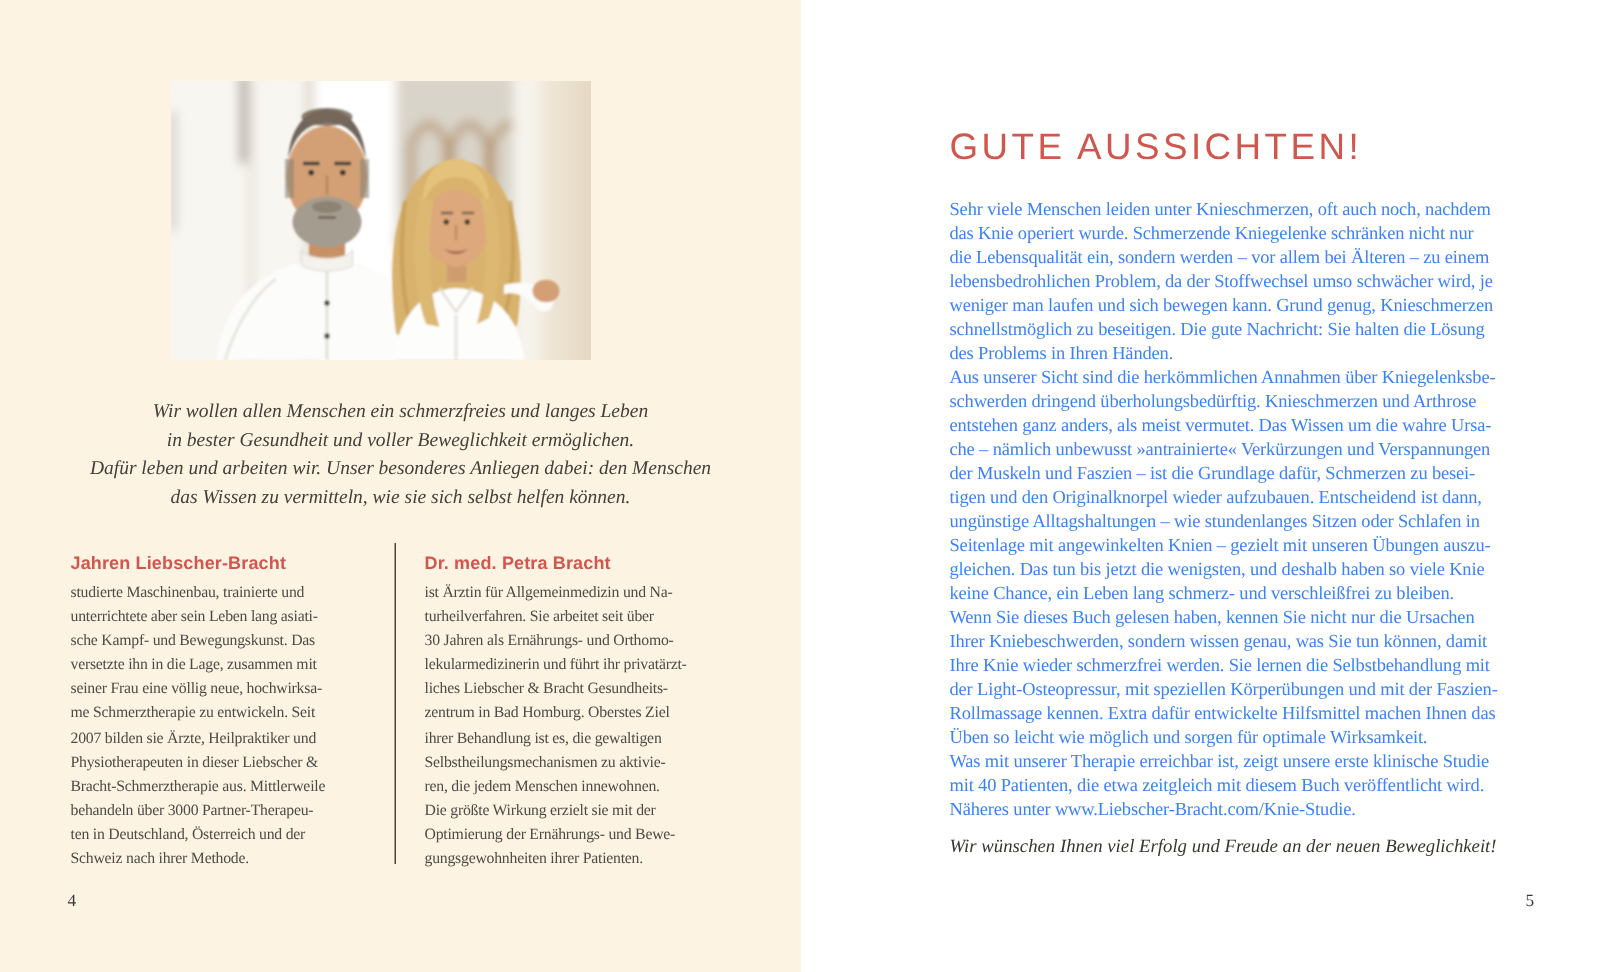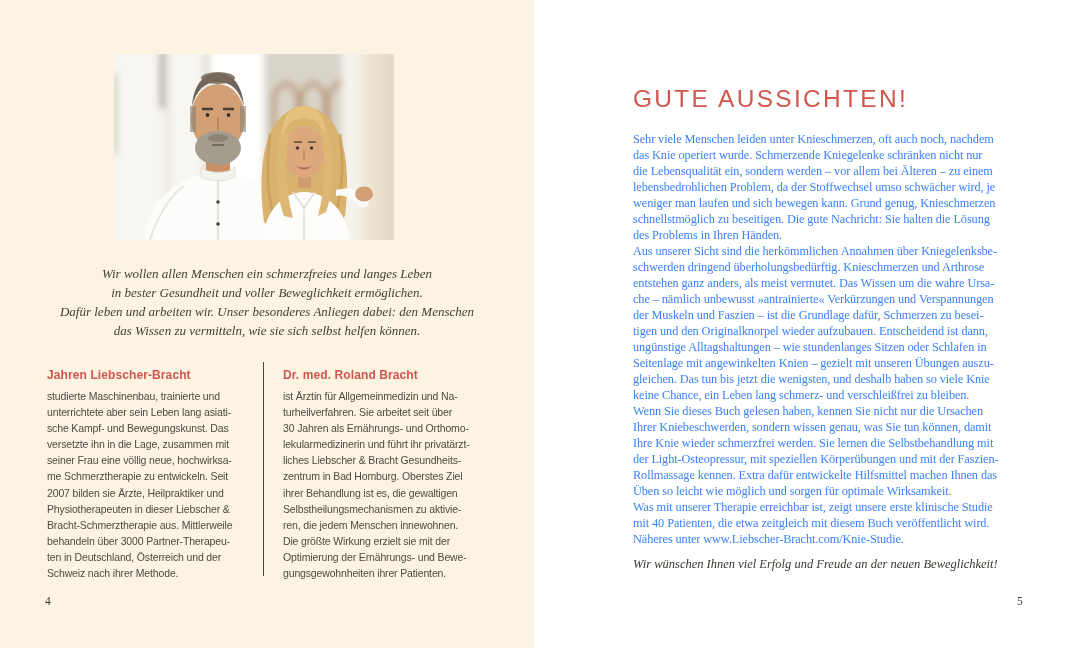--- a/index.html
+++ b/index.html
@@ -17,21 +17,21 @@
   }
 
   .author-col{position:absolute;top:368px;width:218px;}
   .col1{left:47px;}
   .col2{left:283px;}
   .author-name{
     font-family:"Liberation Sans",sans-serif;font-weight:bold;font-size:12px;line-height:14px;
     color:#d0574e;letter-spacing:.1px;margin:0 0 6px 0;
   }
   .author-bio{
-    font-family:Liberation Sans, sans-serif;font-size:10.5px;line-height:16.1px;
+    font-family:Liberation Serif, serif;font-size:10.5px;line-height:16.1px;
     letter-spacing:-0.15px;color:#4d4b45;white-space:pre;
   }
   .col-divider{position:absolute;left:263px;top:362px;width:1px;height:214px;background:#4a473f;}
 
   .pagenum{position:absolute;top:594px;font:11.5px/14px "Liberation Serif",serif;color:#3b3935;}
   .pn-left{left:45px;}
   .pn-right{left:483px;}
 
   .heading{
     position:absolute;left:99px;top:84px;margin:0;
@@ -156,21 +156,21 @@
 Physiotherapeuten in dieser Liebscher &amp;
 Bracht-Schmerztherapie aus. Mittlerweile
 behandeln über 3000 Partner-Therapeu-
 ten in Deutschland, Österreich und der
 Schweiz nach ihrer Methode.</div>
     </div>
 
     <div class="col-divider"></div>
 
     <div class="author-col col2">
-      <div class="author-name">Dr. med. Roland Bracht</div>
+      <div class="author-name">Dr. med. Petra Bracht</div>
       <div class="author-bio">ist Ärztin für Allgemeinmedizin und Na-
 turheilverfahren. Sie arbeitet seit über
 30 Jahren als Ernährungs- und Orthomo-
 lekularmedizinerin und führt ihr privatärzt-
 liches Liebscher &amp; Bracht Gesundheits-
 zentrum in Bad Homburg. Oberstes Ziel
 ihrer Behandlung ist es, die gewaltigen
 Selbstheilungsmechanismen zu aktivie-
 ren, die jedem Menschen innewohnen.
 Die größte Wirkung erzielt sie mit der

